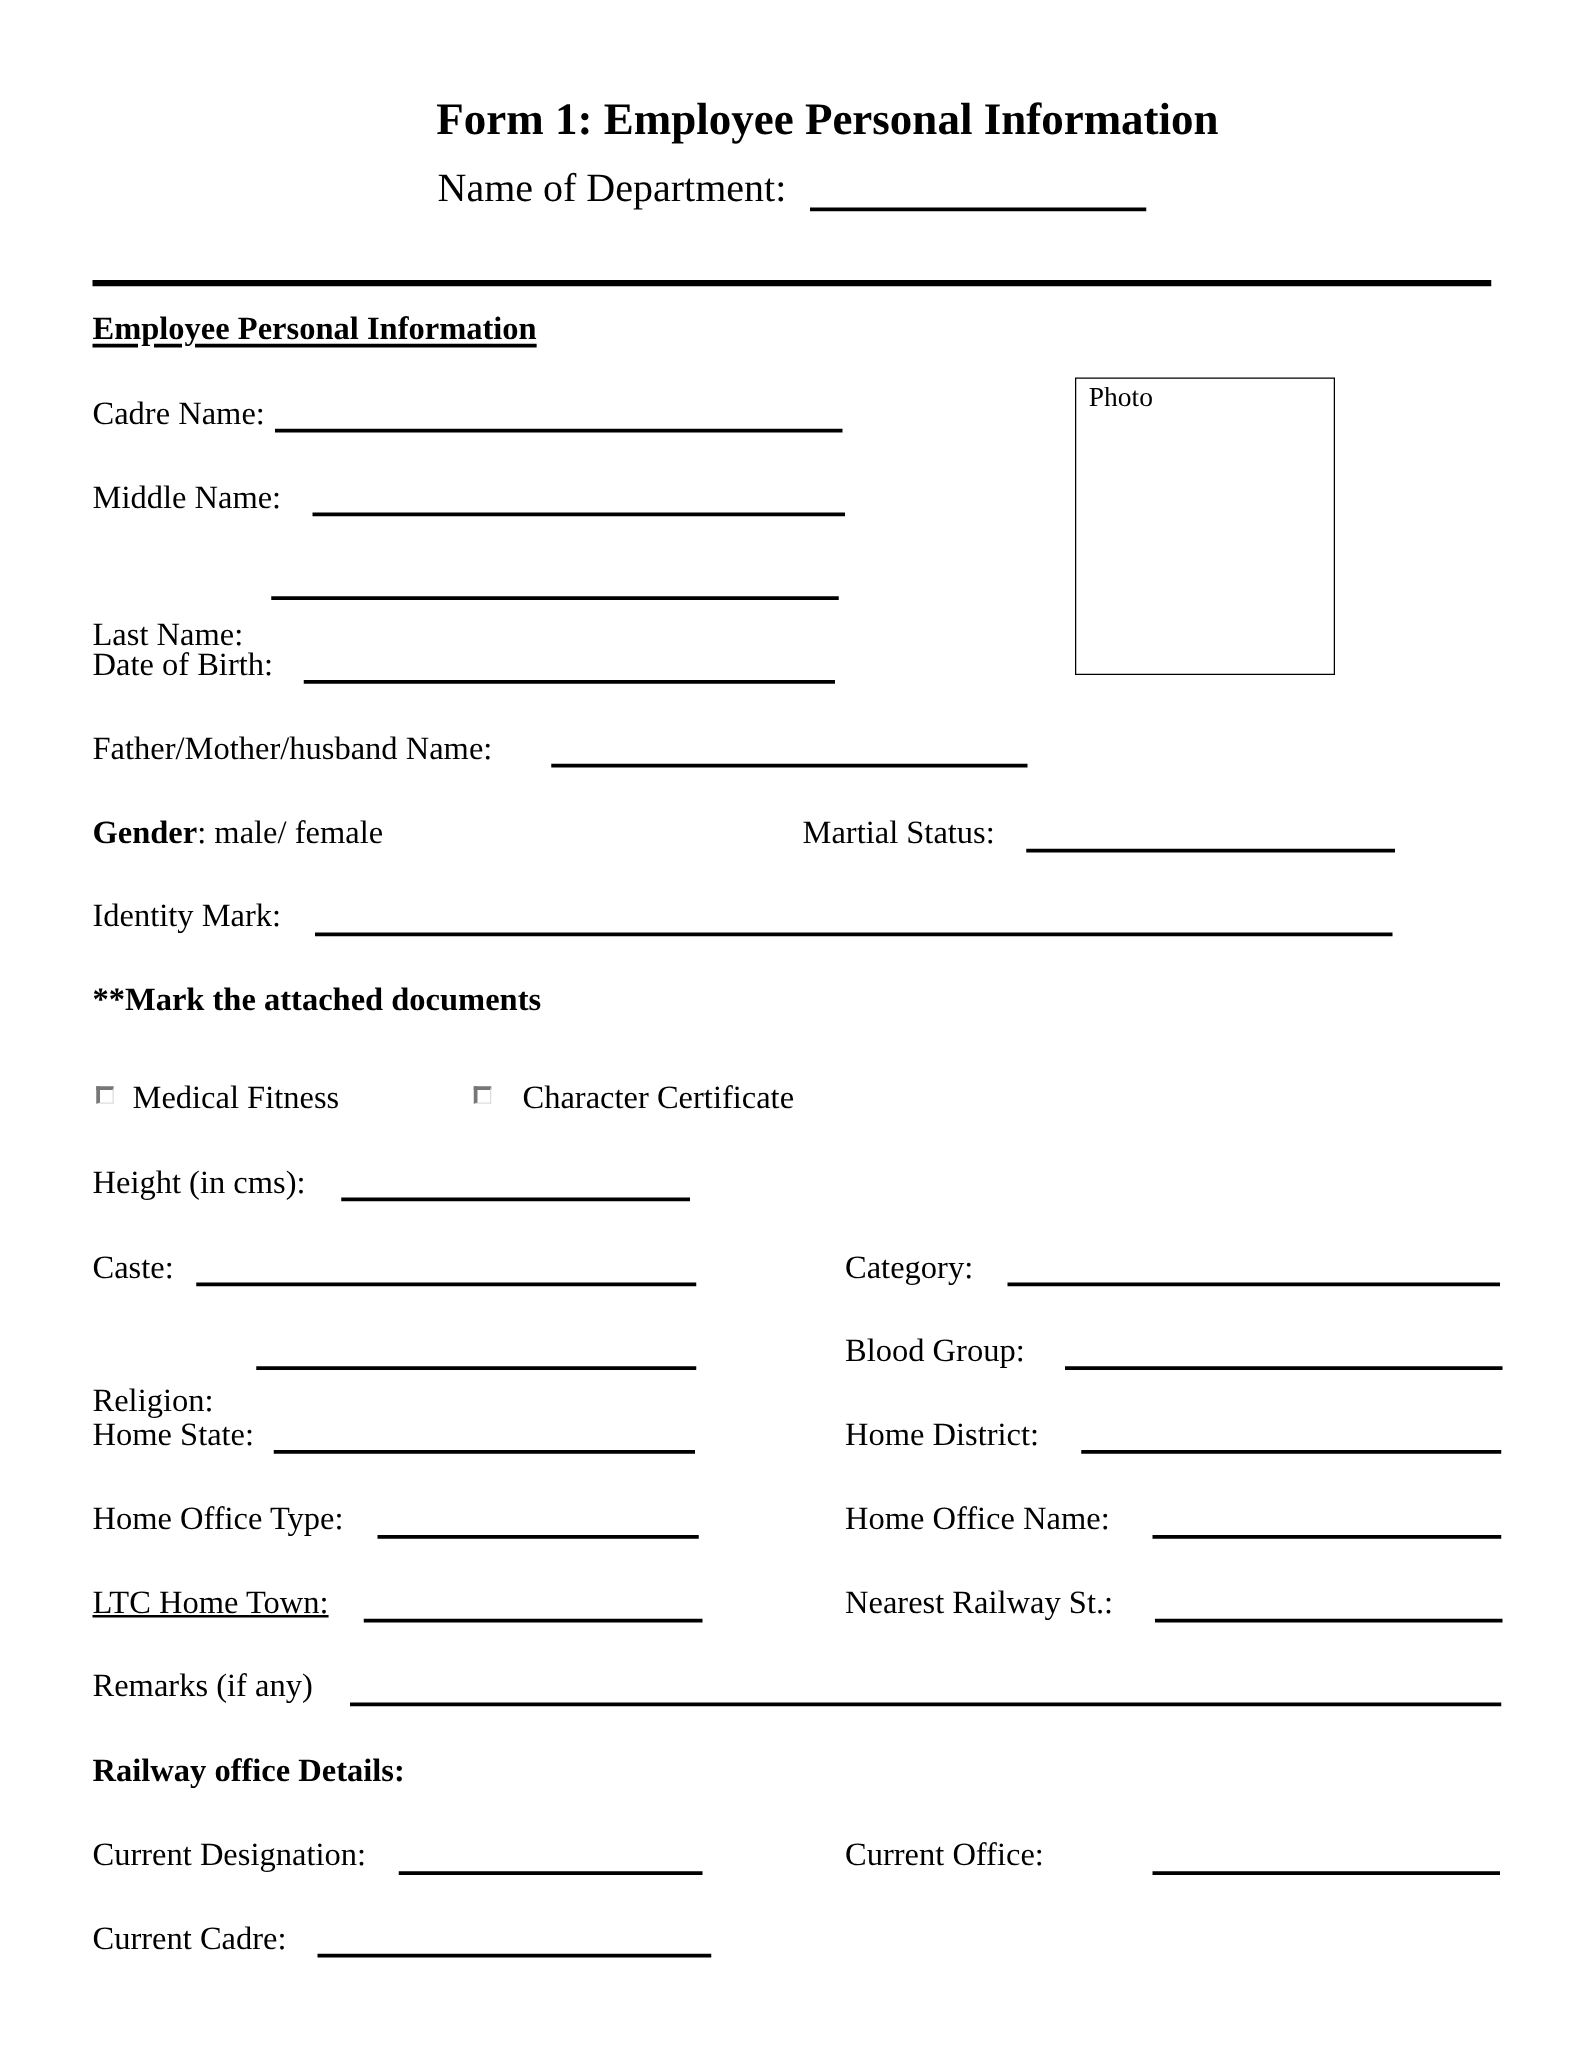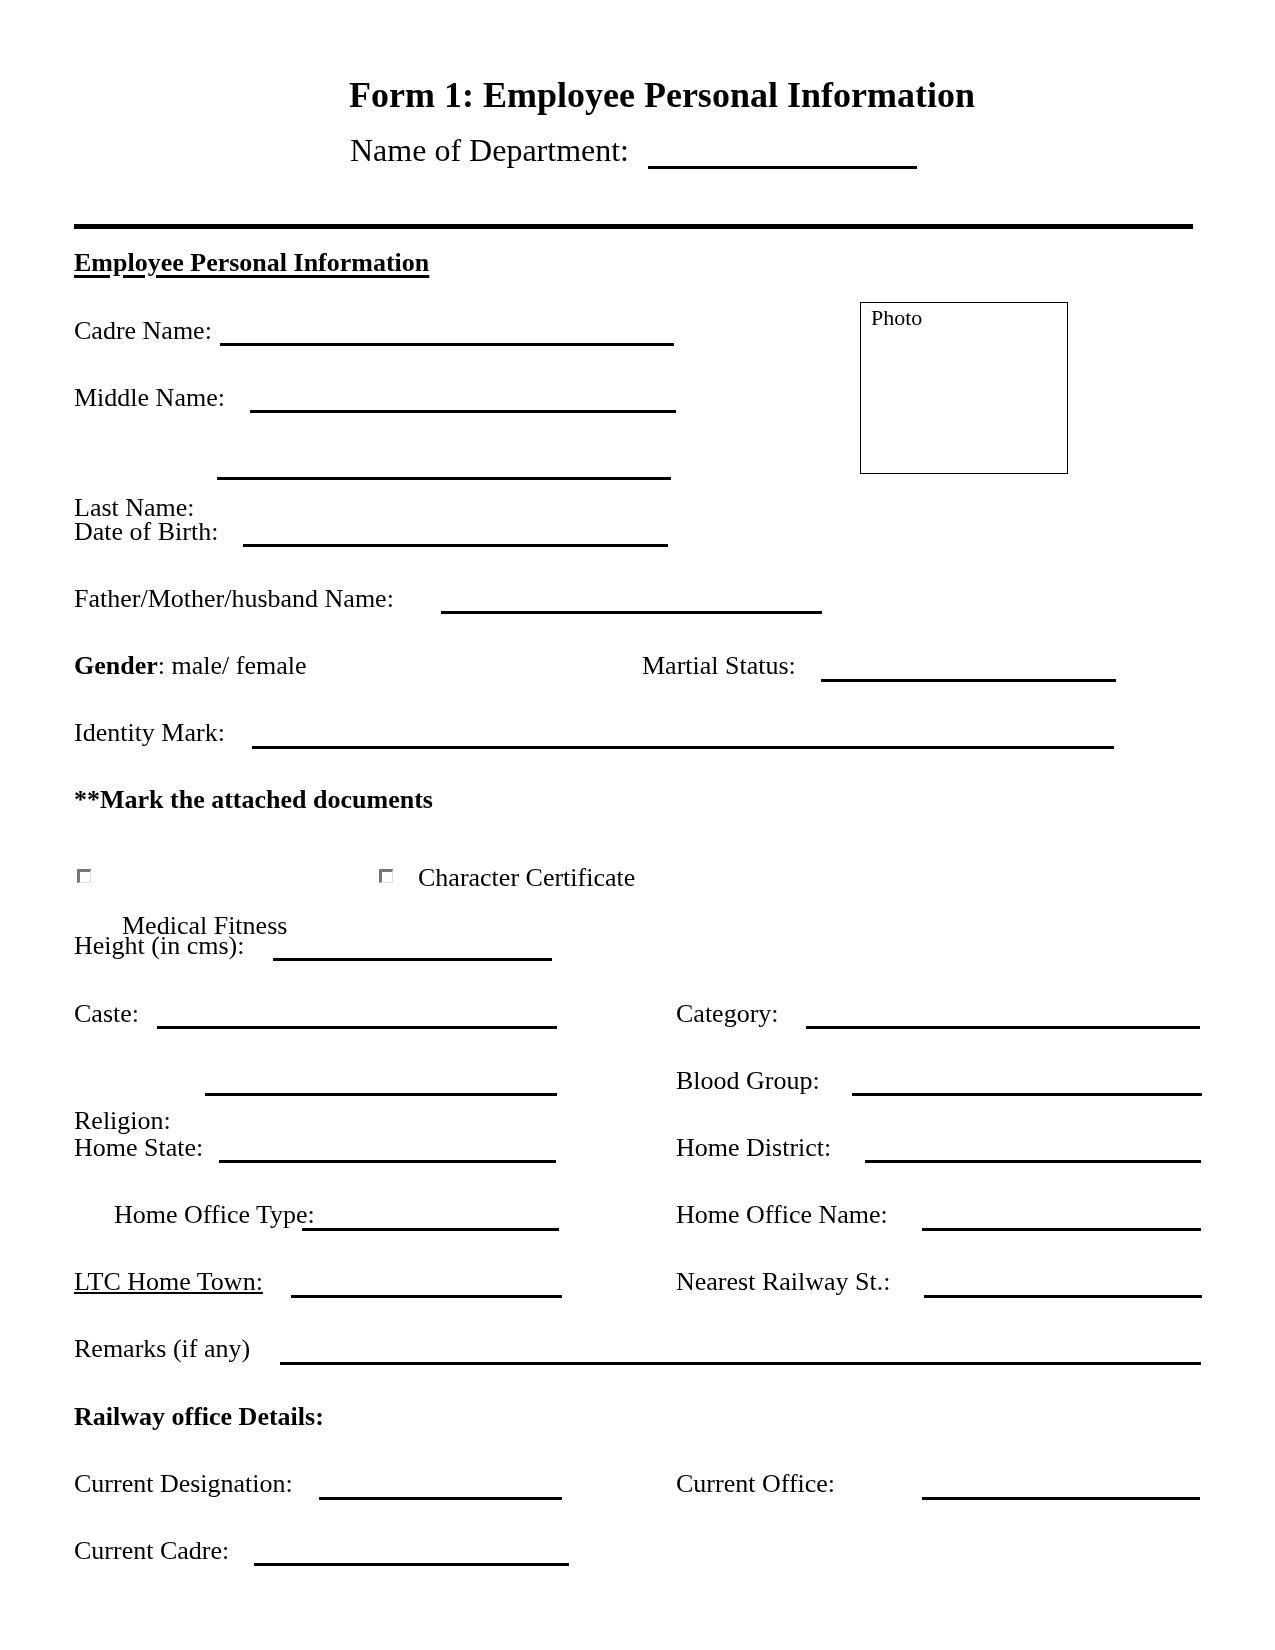--- a/index.html
+++ b/index.html
@@ -4,21 +4,21 @@
 <style>
   html,body{margin:0;padding:0;background:#fff;}
   body{width:1275px;height:1650px;position:relative;overflow:hidden;font-family:"Liberation Serif","DejaVu Serif",serif;color:#000;}
   .abs{position:absolute;white-space:nowrap;}
   .title{font-weight:bold;font-size:36px;}
   .sub{font-size:32px;}
   .lbl{font-size:26px;}
   .bold{font-weight:bold;}
   .line{position:absolute;height:3px;background:#000;}
   .rule{position:absolute;left:74px;top:224px;width:1119px;height:5px;background:#000;}
-  .photo{position:absolute;left:860px;top:302px;width:208px;height:172px;border:1.5px solid #000;box-sizing:border-box;}
+  .photo{position:absolute;left:860px;top:302px;width:208px;height:238px;border:1.5px solid #000;box-sizing:border-box;}
   .photo span{position:absolute;left:10px;top:2px;font-size:22px;}
   .cb{position:absolute;width:14px;height:14px;border-top:3px solid #777;border-left:3px solid #777;border-right:1px solid #ddd;border-bottom:1px solid #ddd;box-sizing:border-box;background:#fff;}
   .u{text-decoration:underline;text-decoration-thickness:3px;text-underline-offset:4px;}
 </style>
 </head>
 <body>
 
 <div class="abs title" style="left:349px;top:74px;">Form 1: Employee Personal Information</div>
 <div class="abs sub" style="left:350px;top:132px;">Name of Department:</div>
 <div class="line" style="left:648px;top:166px;width:269px;"></div>
@@ -51,21 +51,21 @@
 </div>
 <div class="abs lbl" style="left:642px;top:651px;">Martial Status:</div>
 <div class="line" style="left:821px;top:679px;width:295px;"></div>
 
 <div class="abs lbl" style="left:74px;top:718px;">Identity Mark:</div>
 <div class="line" style="left:252px;top:746px;width:862px;"></div>
 
 <div class="abs lbl bold" style="left:74px;top:785px;">**Mark the attached documents</div>
 
 <div class="cb" style="left:77px;top:869px;"></div>
-<div class="abs lbl" style="left:122px;top:863px;margin-top:48px;">Medical Fitness</div>
+<div class="abs lbl" style="left:106px;top:863px;">Medical Fitness</div>
 <div class="cb" style="left:379px;top:869px;"></div>
 <div class="abs lbl" style="left:418px;top:863px;">Character Certificate</div>
 
 <div class="abs lbl" style="left:74px;top:931px;">Height (in cms):</div>
 <div class="line" style="left:273px;top:958px;width:279px;"></div>
 
 <div class="abs lbl" style="left:74px;top:999px;">Caste:</div>
 <div class="line" style="left:157px;top:1026px;width:400px;"></div>
 <div class="abs lbl" style="left:676px;top:999px;">Category:</div>
 <div class="line" style="left:806px;top:1026px;width:394px;"></div>
@@ -73,21 +73,21 @@
 <div class="abs lbl" style="left:74px;top:1066px;margin-top:40px;">Religion:</div>
 <div class="line" style="left:205px;top:1093px;width:352px;"></div>
 <div class="abs lbl" style="left:676px;top:1066px;">Blood Group:</div>
 <div class="line" style="left:852px;top:1093px;width:350px;"></div>
 
 <div class="abs lbl" style="left:74px;top:1133px;">Home State:</div>
 <div class="line" style="left:219px;top:1160px;width:337px;"></div>
 <div class="abs lbl" style="left:676px;top:1133px;">Home District:</div>
 <div class="line" style="left:865px;top:1160px;width:336px;"></div>
 
-<div class="abs lbl" style="left:74px;top:1200px;margin-left:40px;">Home Office Type:</div>
+<div class="abs lbl" style="left:74px;top:1200px;">Home Office Type:</div>
 <div class="line" style="left:302px;top:1228px;width:257px;"></div>
 <div class="abs lbl" style="left:676px;top:1200px;">Home Office Name:</div>
 <div class="line" style="left:922px;top:1228px;width:279px;"></div>
 
 <div class="abs lbl" style="left:74px;top:1267px;text-decoration:underline;">LTC Home Town:</div>
 <div class="line" style="left:291px;top:1295px;width:271px;"></div>
 <div class="abs lbl" style="left:676px;top:1267px;">Nearest Railway St.:</div>
 <div class="line" style="left:924px;top:1295px;width:278px;"></div>
 
 <div class="abs lbl" style="left:74px;top:1334px;">Remarks (if any)</div>

